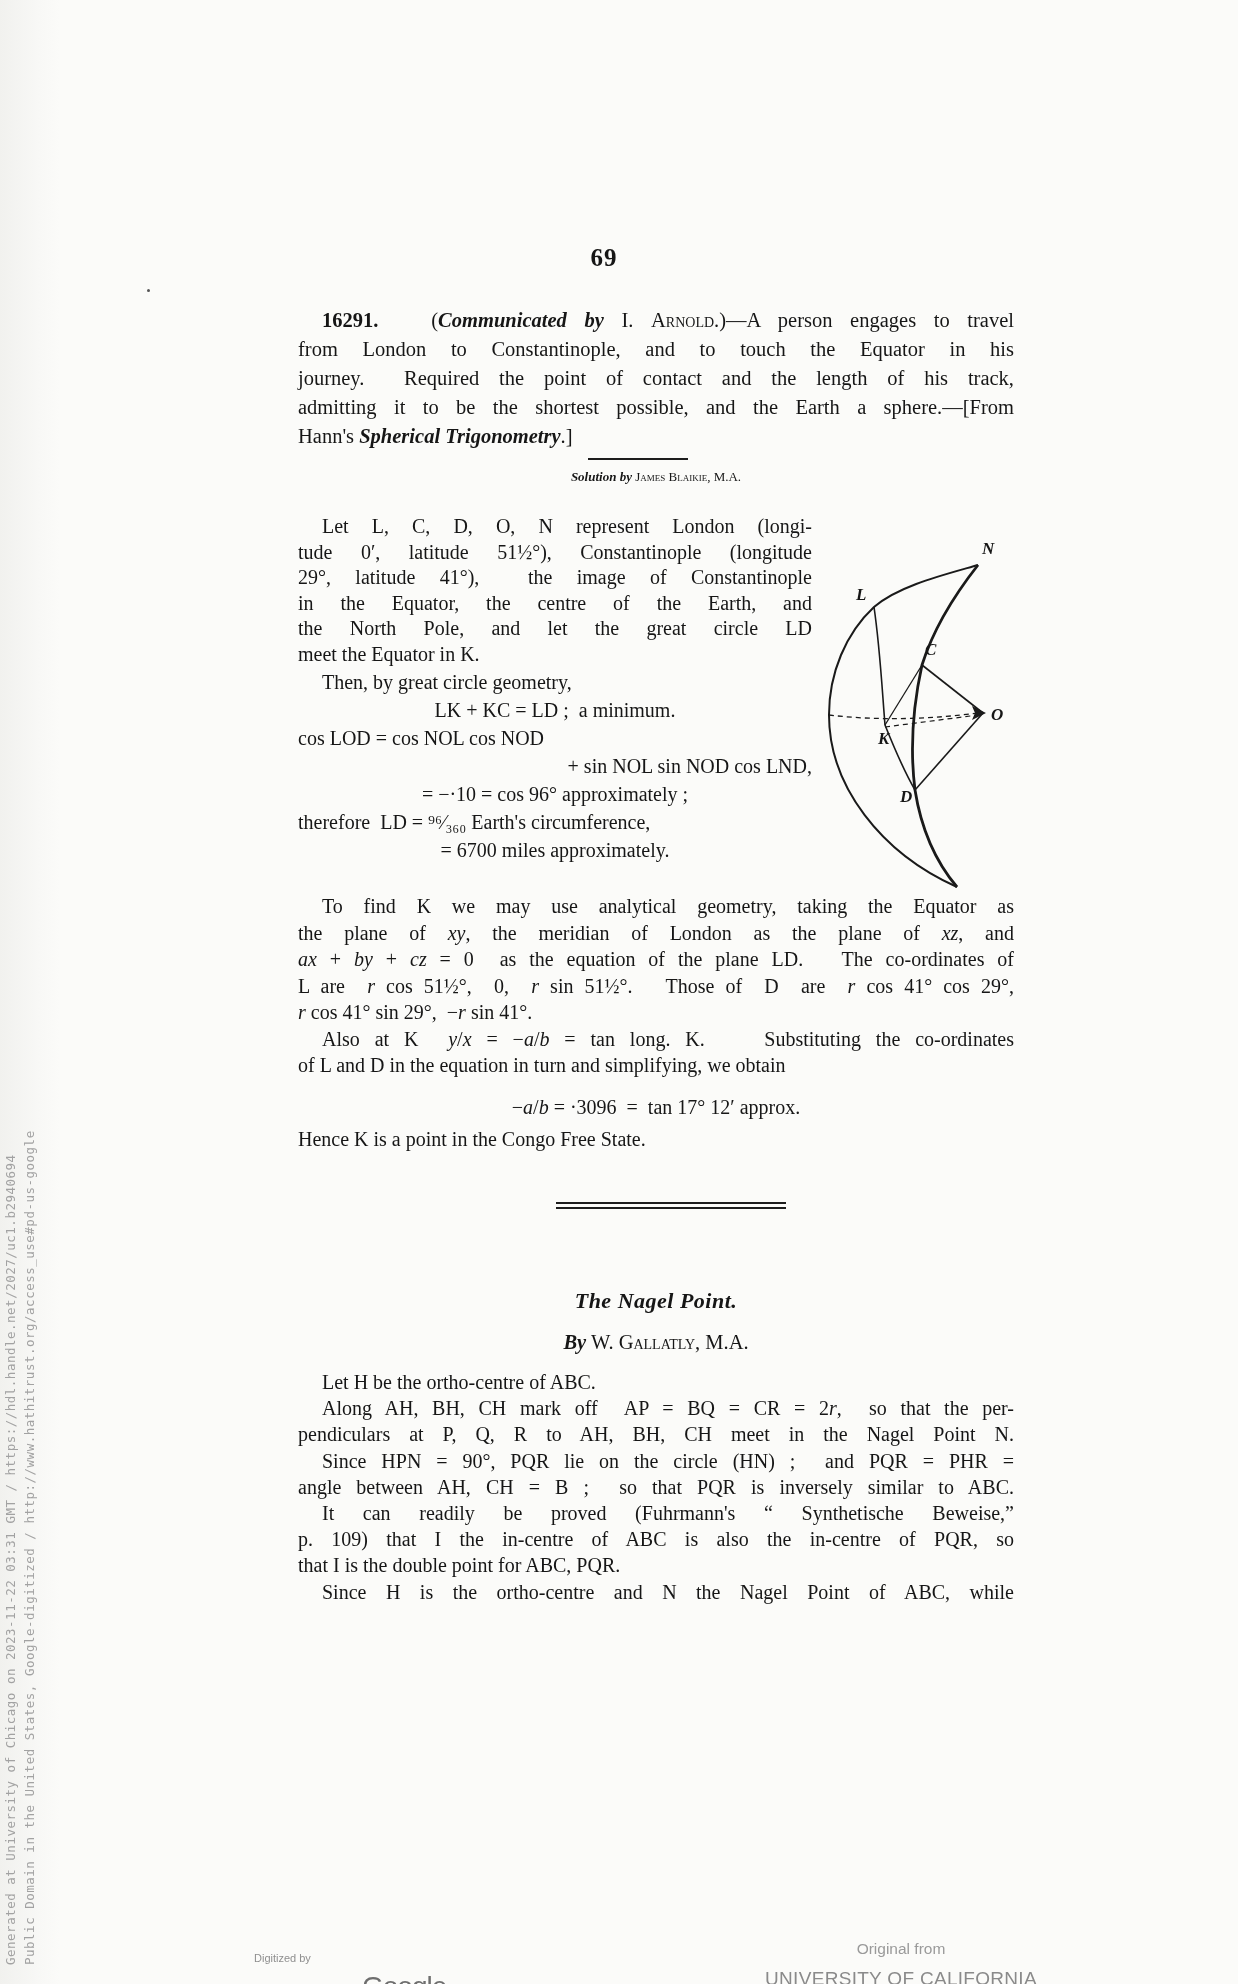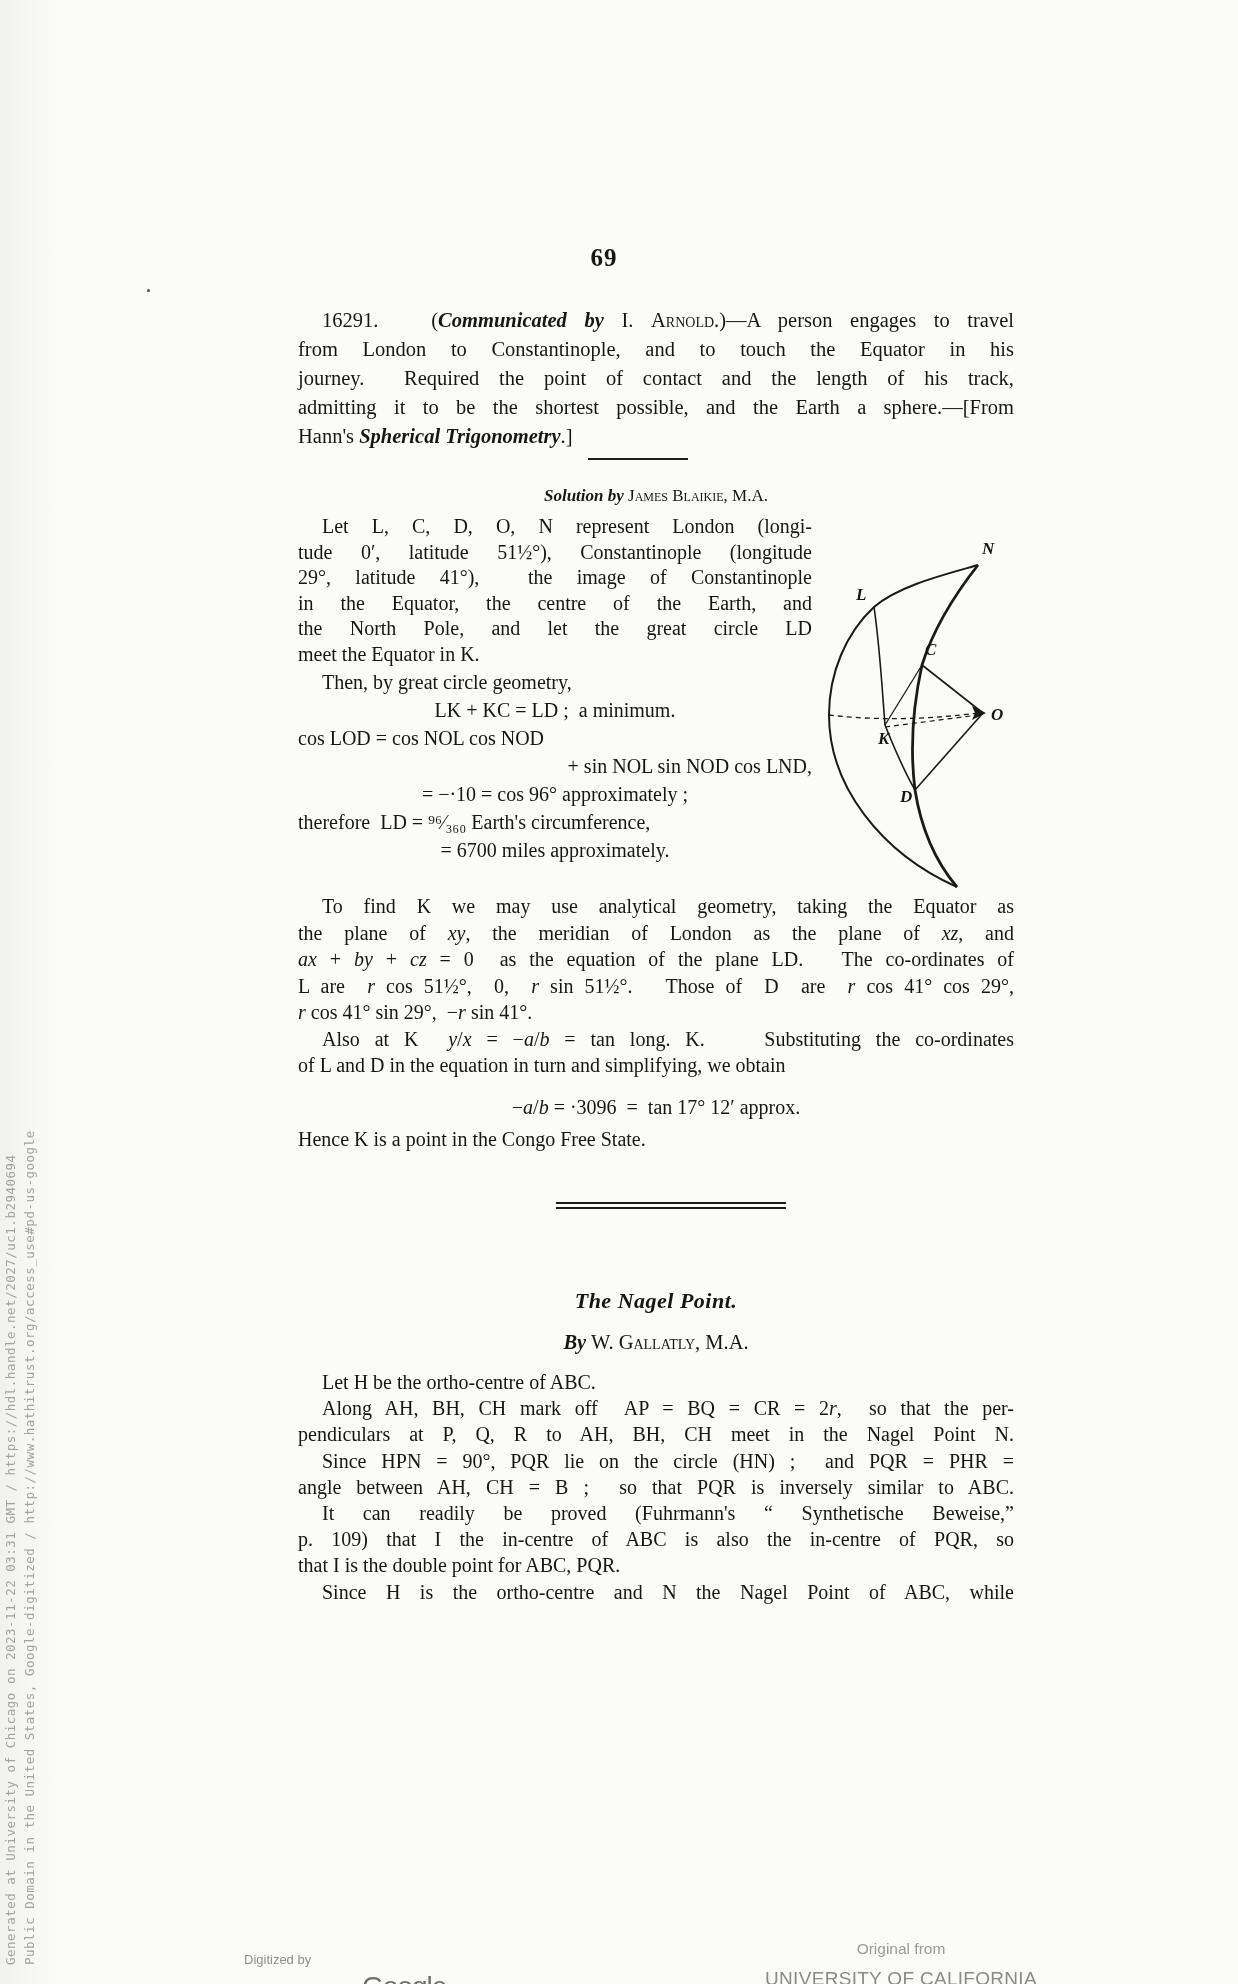--- a/index.html
+++ b/index.html
@@ -22,44 +22,44 @@
 
   .block{position:absolute;}
   .tl{white-space:pre-wrap;}
   .a-j{text-align:justify;text-align-last:justify;}
   .a-l{text-align:center;text-align-last:left;}
   .a-c{text-align:center;text-align-last:center;}
   .a-r{text-align:right;text-align-last:right;}
   .ind{text-indent:24px;}
   .eqgap{margin-top:16px;margin-bottom:6px;}
   .r-n{}
-  .r-b{font-weight:normal;}
+  .r-b{font-weight:bold;}
   .r-i{font-style:italic;}
   .r-bi{font-style:italic;font-weight:bold;}
   .r-sc{font-variant-caps:small-caps;}
 
   .problem{left:298px;top:306px;width:716px;font-size:20.5px;line-height:29px;}
   .rule1{left:588px;top:458px;width:100px;border-top:2.2px solid #1d1d1d;}
-  .sol-head{left:298px;top:484px;width:716px;font-size:17px;line-height:24px;}
+  .sol-head{left:298px;top:465px;width:716px;font-size:13px;line-height:24px;}
   .para1{left:298px;top:514px;width:514px;font-size:20px;line-height:25.6px;}
   .eqs{left:298px;top:668px;width:514px;font-size:20px;line-height:28px;}
   .para2{left:298px;top:893px;width:716px;font-size:20px;line-height:26.5px;}
   .para3{left:298px;top:1026px;width:716px;font-size:20px;line-height:26px;}
   .rule2{left:556px;top:1202px;width:230px;height:3px;
     border-top:2.2px solid #1d1d1d;border-bottom:2.2px solid #1d1d1d;}
   .nagel-title{left:298px;top:1288px;width:716px;text-align:center;
     font-size:22px;font-weight:bold;font-style:italic;letter-spacing:.5px;}
   .nagel-by{left:298px;top:1330px;width:716px;font-size:20.5px;line-height:24px;}
   .nagel-body{left:298px;top:1369px;width:716px;font-size:20px;line-height:26.2px;}
 
   .figure{position:absolute;left:818px;top:538px;width:200px;height:360px;}
   .figure text{font-family:"Liberation Serif",serif;font-size:17px;font-weight:bold;font-style:italic;fill:#161616;}
 
-  .foot-dig{position:absolute;left:244px;top:1952px;font-family:"Liberation Sans",sans-serif;
-    font-size:13px;color:#8f8f8f;}
+  .foot-dig{position:absolute;left:254px;top:1952px;font-family:"Liberation Sans",sans-serif;
+    font-size:11px;color:#8f8f8f;}
   .foot-google{position:absolute;left:362px;top:1971px;font-family:Liberation Sans, sans-serif;
     font-size:28px;color:#6e6e6e;letter-spacing:-1px;}
   .foot-right{position:absolute;left:756px;top:1940px;width:290px;text-align:center;
     font-family:"Liberation Sans",sans-serif;color:#9a9a9a;}
   .foot-orig{font-size:15.5px;}
   .foot-inst{font-size:19px;color:#8a8a8a;margin-top:10px;letter-spacing:.3px;}
 </style>
 </head>
 <body>
 

